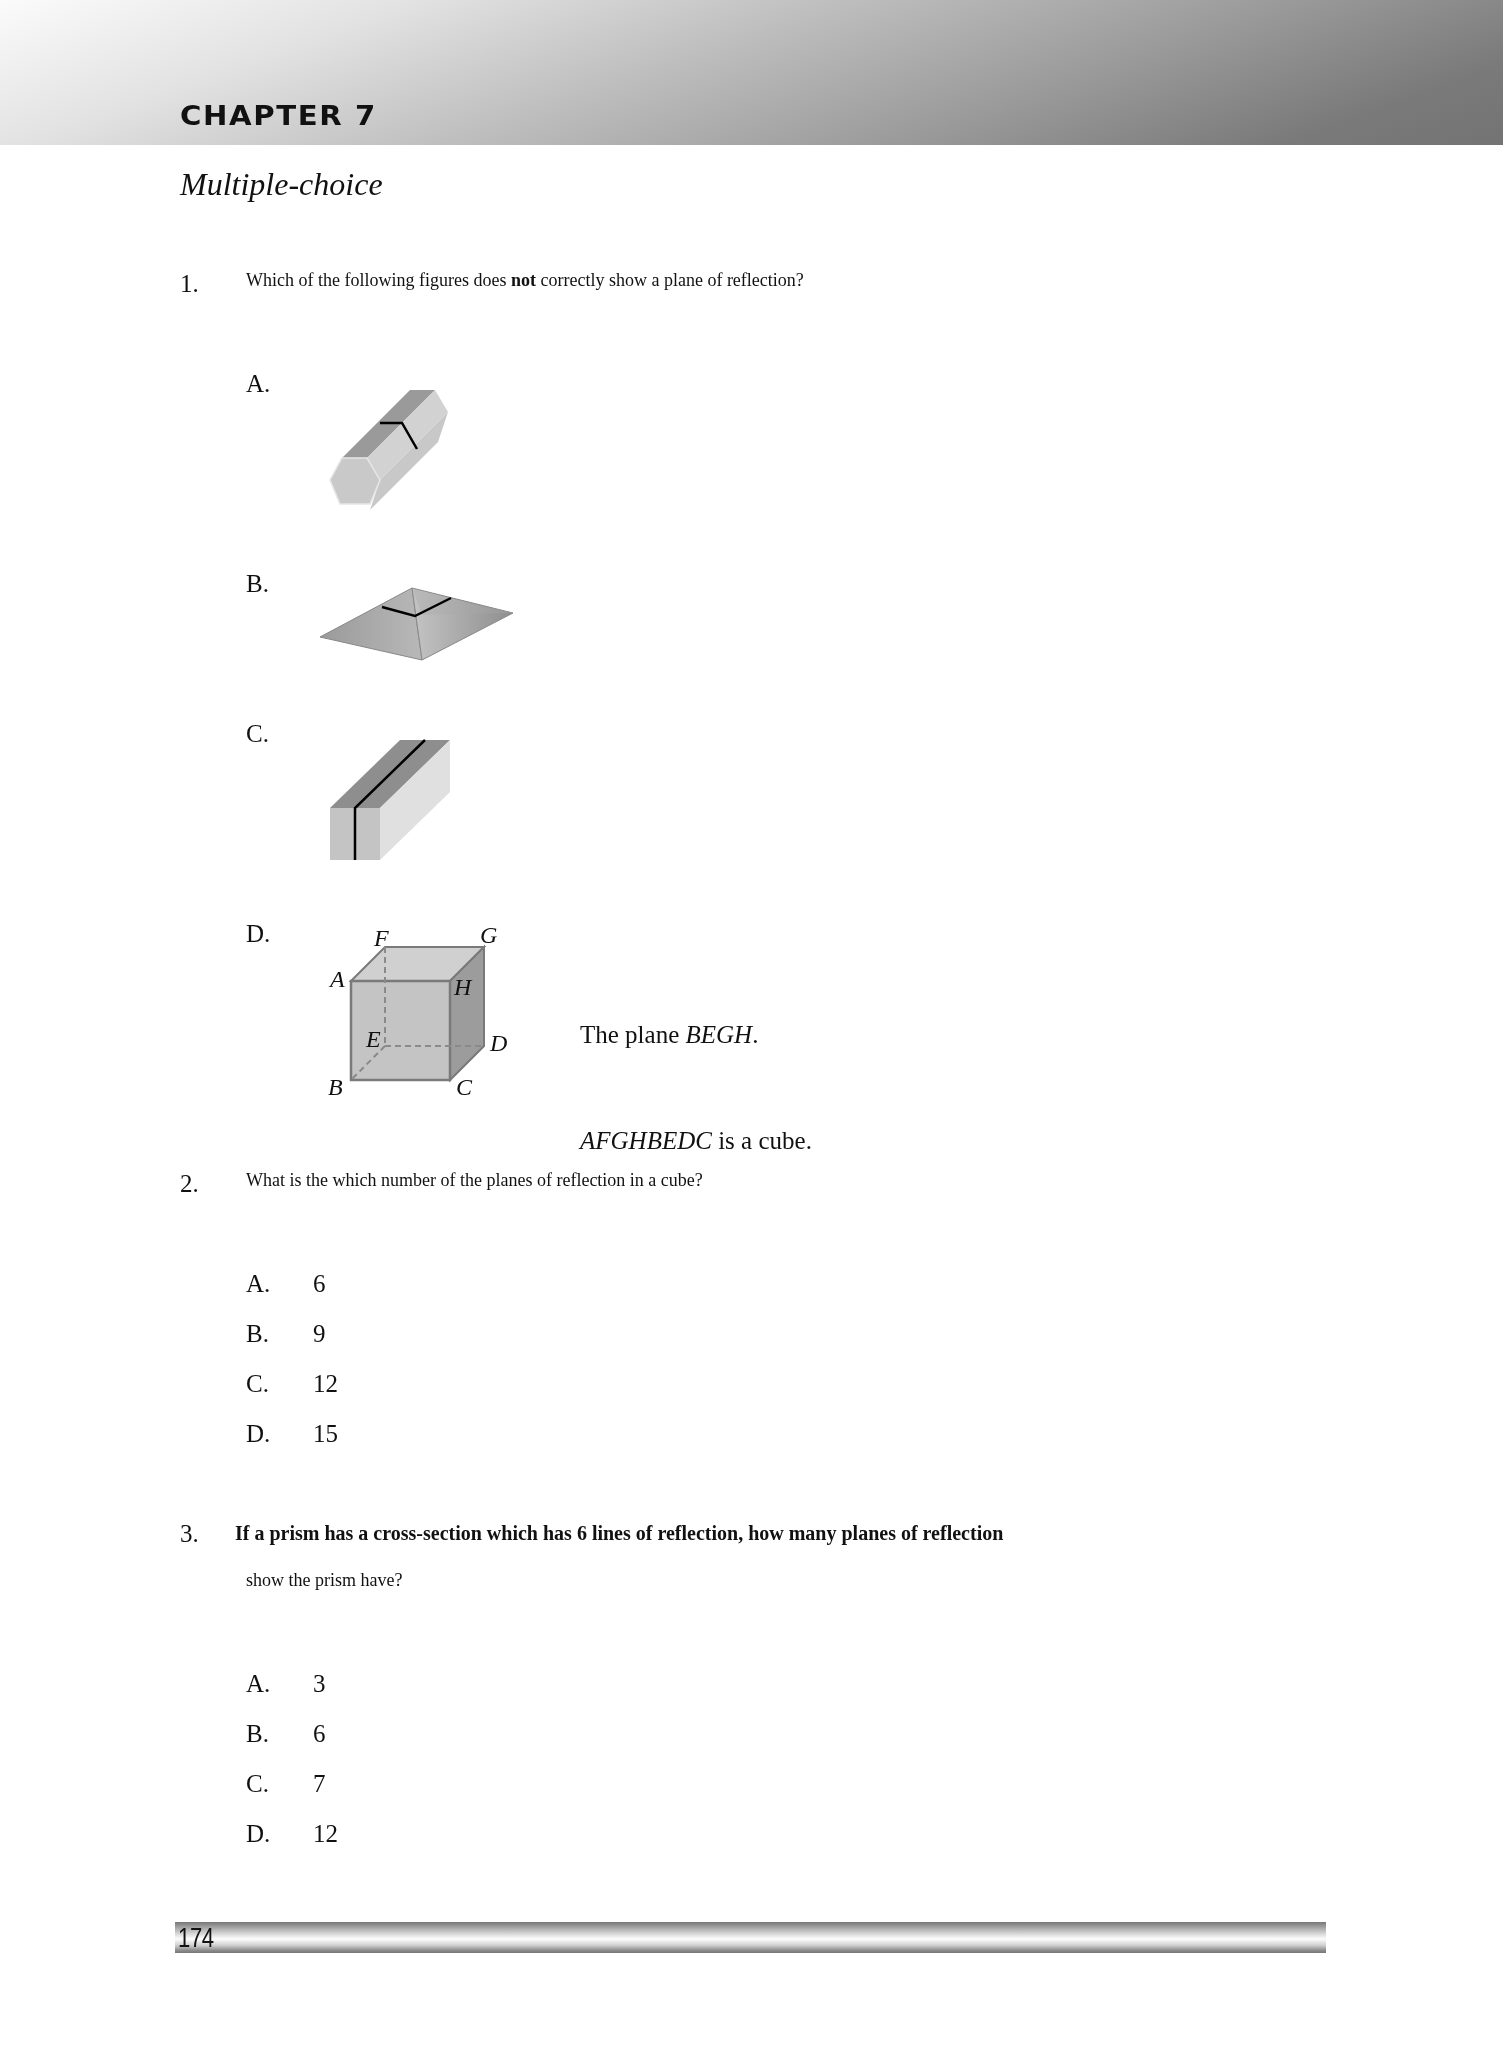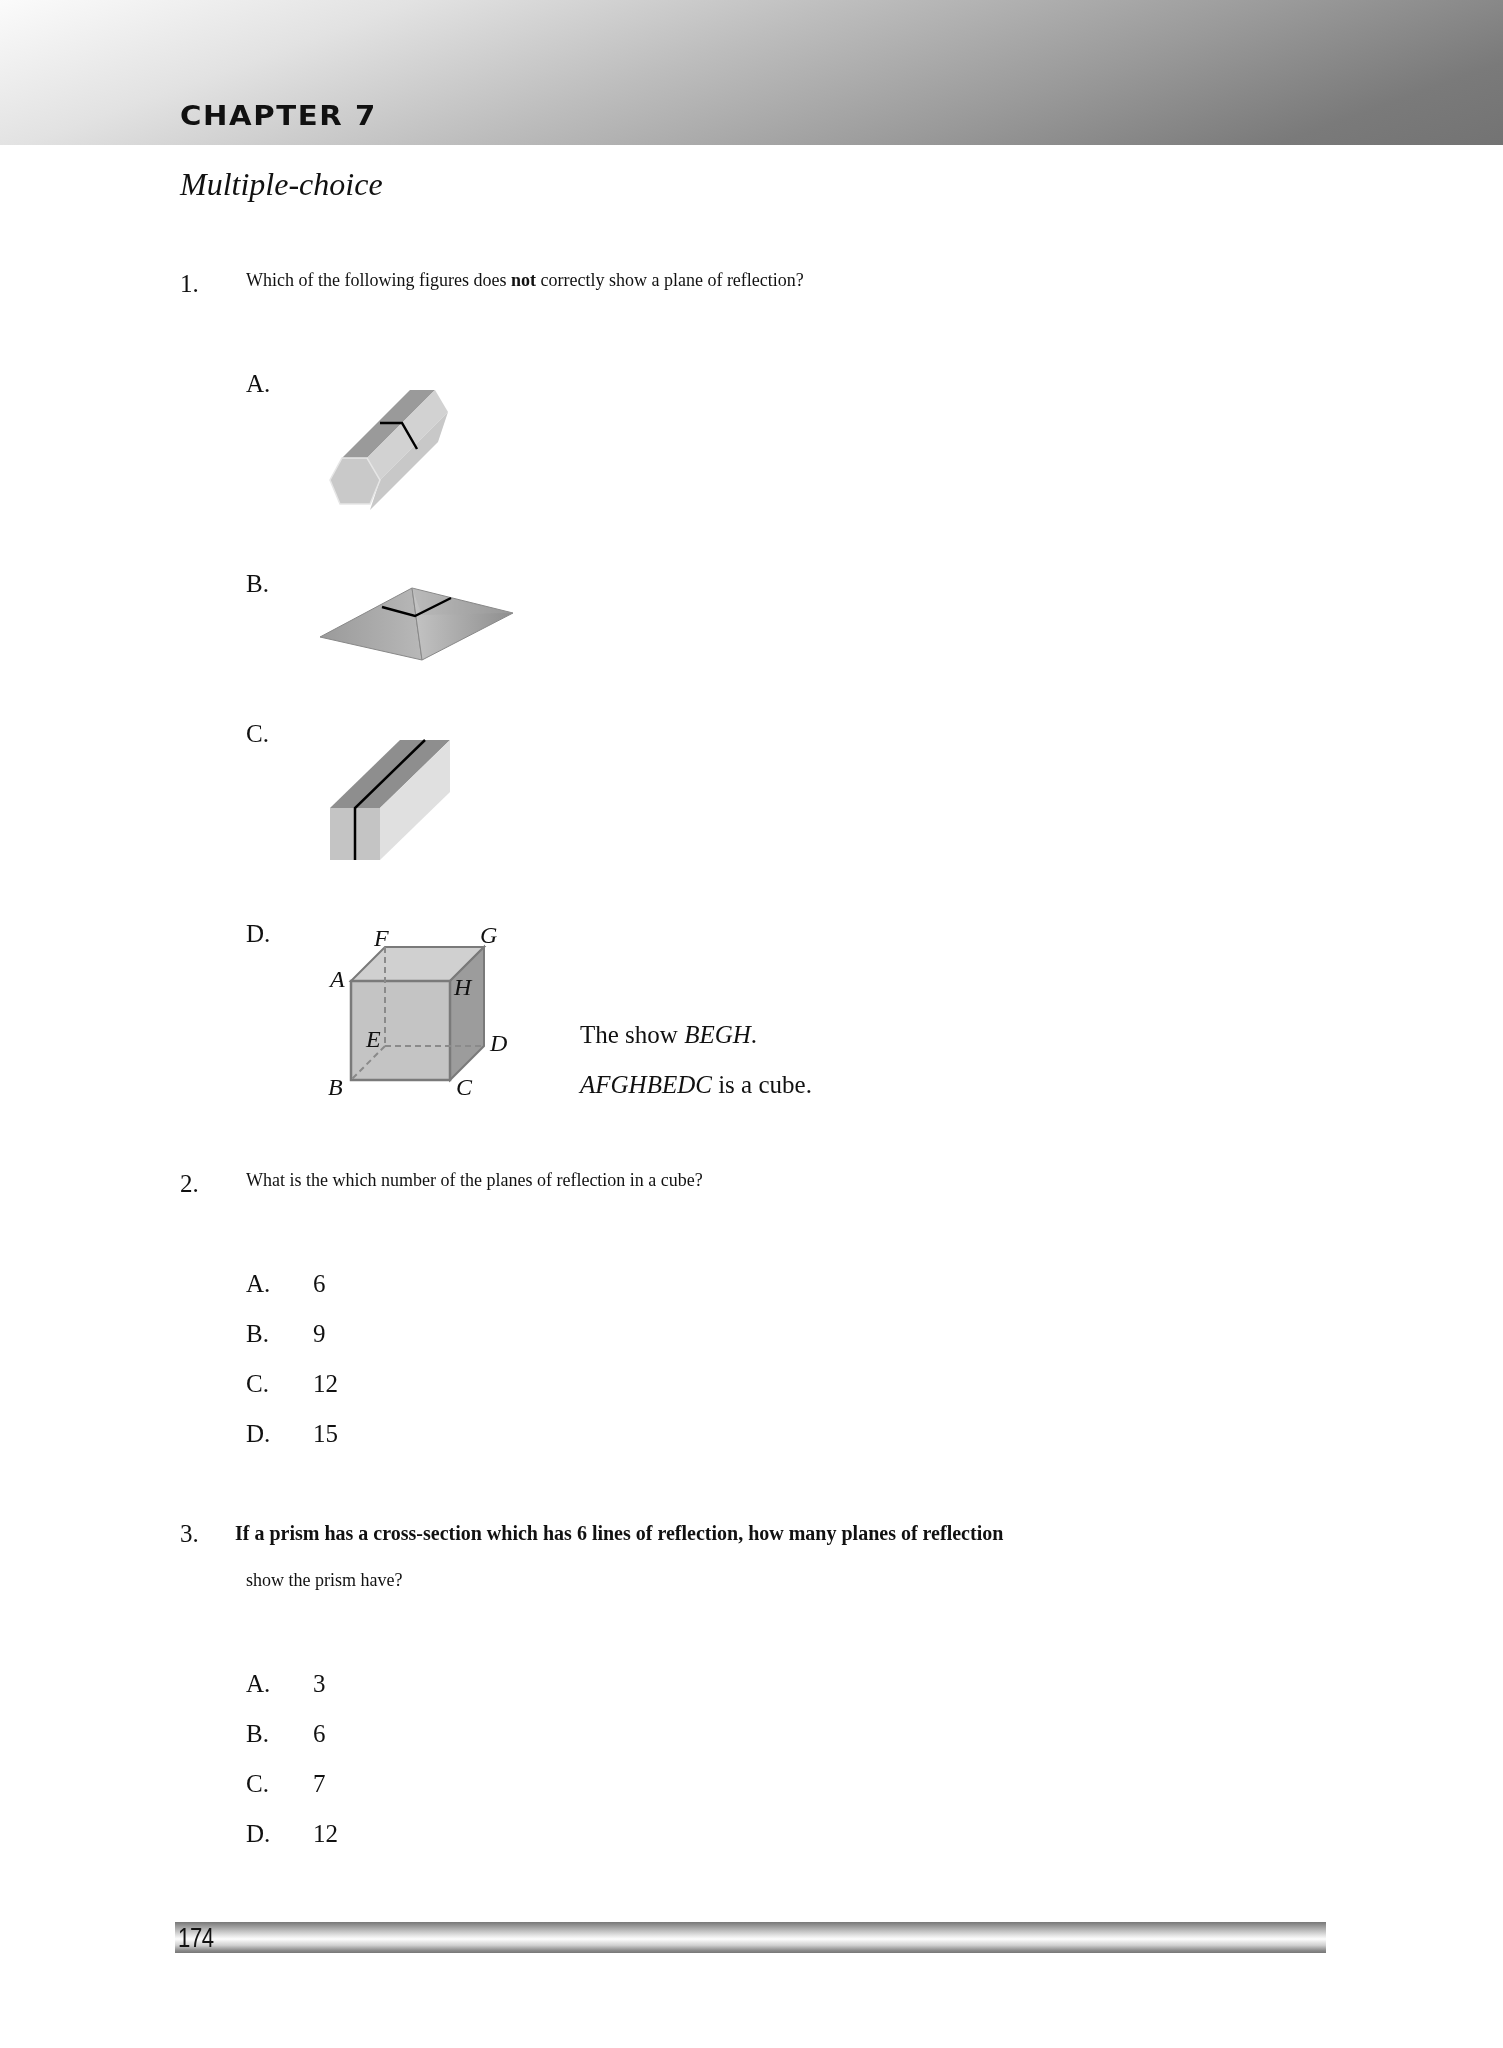--- a/index.html
+++ b/index.html
@@ -95,22 +95,22 @@
 </svg>
 <div class="cube-label" style="left:374px; top:925px">F</div>
 <div class="cube-label" style="left:480px; top:922px">G</div>
 <div class="cube-label" style="left:330px; top:966px">A</div>
 <div class="cube-label" style="left:454px; top:974px">H</div>
 <div class="cube-label" style="left:366px; top:1026px">E</div>
 <div class="cube-label" style="left:490px; top:1030px">D</div>
 <div class="cube-label" style="left:328px; top:1074px">B</div>
 <div class="cube-label" style="left:456px; top:1074px">C</div>
 
-<div class="caption" style="top:1021px"><span>The show </span><i>BEGH</i><span>.</span></div>
-<div class="caption" style="top:1071px"><i>AFGHBEDC</i><span> is a cube.</span></div>
+<div class="caption" style="top:1021px"><span>The plane </span><i>BEGH</i><span>.</span></div>
+<div class="caption" style="top:1127px"><i>AFGHBEDC</i><span> is a cube.</span></div>
 
 <div class="q-num" style="top:1170px">2.</div>
 <div class="q-text" style="top:1170px">What is the which number of the planes of reflection in a cube?</div>
 
 <div class="opt-letter" style="top:1270px">A.</div>
 <div class="opt-value" style="top:1270px">6</div>
 <div class="opt-letter" style="top:1320px">B.</div>
 <div class="opt-value" style="top:1320px">9</div>
 <div class="opt-letter" style="top:1370px">C.</div>
 <div class="opt-value" style="top:1370px">12</div>

